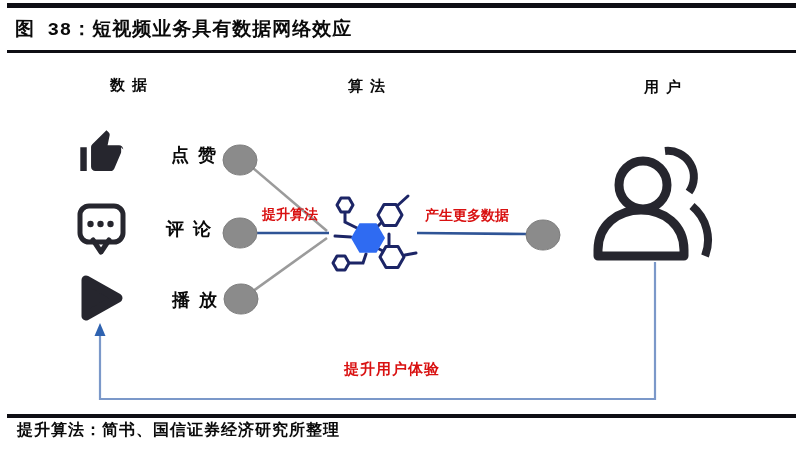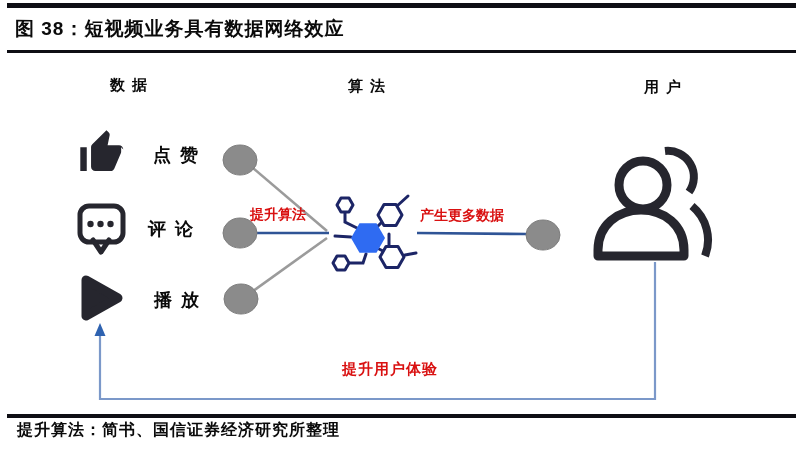--- a/index.html
+++ b/index.html
@@ -1,33 +1,33 @@
 <!DOCTYPE html>
 <html style="--accent-red: #d91111; --line-navy: #2f5496; --loop-blue: #7b98c9; --loop-arrow: #2e62b0; --node-gray: #8b8b8b; --icon-dark: #26262e; --molecule-navy: #1c2566; --molecule-blue: #2f6bf2; --bar-dark: #0e0e14;"><head>
 <meta charset="utf-8">
 <style>
   html,body{margin:0;padding:0;background:#ffffff;}
   #stage{position:relative;width:808px;height:450px;background:#fff;overflow:hidden;
-         font-family:Liberation Sans, sans-serif;}
+         font-family:Liberation Mono, monospace;}
   .rule{position:absolute;left:7px;width:789px;background:var(--bar-dark,#0e0e14);}
   #rule-top{top:3px;height:5px;}
   #rule-sub{top:50px;height:3px;}
   #rule-bottom{top:414px;height:4px;}
   .txt{position:absolute;white-space:nowrap;color:#0a0a0a;}
   #fig-title{left:15px;top:16px;font-size:19px;font-weight:bold;letter-spacing:1px;}
   .col-hdr{font-size:15px;font-weight:bold;letter-spacing:7px;}
   #hdr-data{left:110px;top:76px;}
   #hdr-algo{left:348px;top:77px;}
   #hdr-user{left:644px;top:78px;}
-  .item-label{font-size:18px;font-weight:bold;letter-spacing:9px;}
+  .item-label{font-size:18px;font-weight:bold;letter-spacing:9px;margin-left:18px;}
   #lbl-like{left:153px;top:143px;}
   #lbl-comment{left:148px;top:217px;}
   #lbl-play{left:154px;top:288px;}
   .annot{position:absolute;color:var(--accent-red,#d91111);font-weight:bold;
-         text-align:left;white-space:nowrap;}
+         text-align:center;white-space:nowrap;}
   #annot-algo{left:250px;top:206px;width:80px;font-size:14px;}
   #annot-user{left:420px;top:207px;width:94px;font-size:14px;}
   #annot-feedback{left:342px;top:360px;width:100px;font-size:15px;letter-spacing:1px;}
   #src-line{left:17px;top:420px;font-size:16px;font-weight:bold;letter-spacing:1px;}
   #diagram{position:absolute;left:0;top:0;}
   .gline{stroke:#9b9b9b;stroke-width:2.6;fill:none;}
   .nline{stroke:var(--line-navy,#2f5496);stroke-width:2.6;fill:none;}
   .node{fill:var(--node-gray,#8b8b8b);stroke:#7d7d7d;stroke-width:1;}
   .dark{fill:var(--icon-dark,#26262e);}
   .dstroke{stroke:var(--icon-dark,#26262e);fill:none;}

